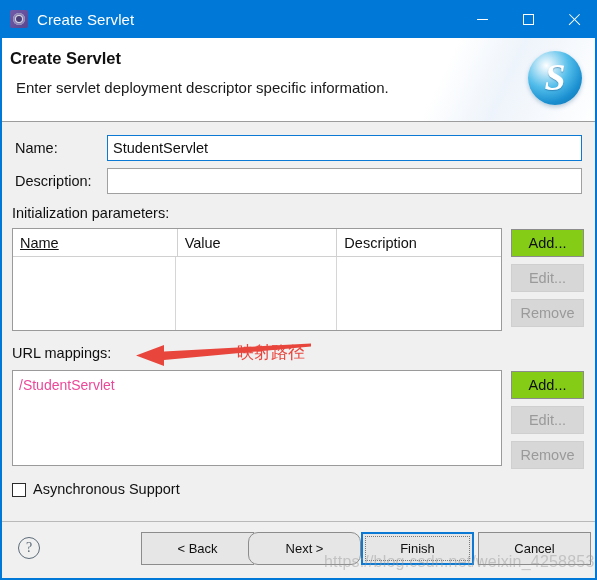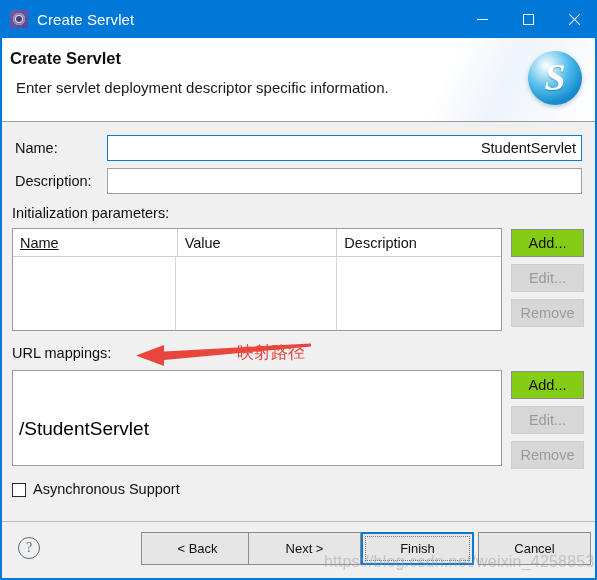--- a/index.html
+++ b/index.html
@@ -200,21 +200,21 @@
 
   .txt {
     box-sizing: border-box;
     background: #ffffff;
     font-family: "Liberation Sans", sans-serif;
     font-size: 14.5px;
     color: #101010;
     padding: 2px 5px;
     outline: none;
   }
-  .txt.focused { border: 1px solid #0c7ad4; text-align: right; }
+  .txt.focused { border: 1px solid #0c7ad4; }
   .txt.normal  { border: 1px solid #a0a0a0; }
 
   
   .section-label {
     position: absolute;
     font-size: 14.5px;
     color: #101010;
   }
 
   
@@ -255,24 +255,23 @@
 
   .listbox {
     position: absolute;
     box-sizing: border-box;
     background: #ffffff;
     border: 1px solid #9a9a9a;
     padding: 4px 6px;
     overflow: hidden;
   }
   .listitem {
-    font-size: 19px;
-    color: #000000;
+    font-size: 14px;
+    color: #ec4899;
     line-height: 20px;
-    margin-top: 44px;
   }
 
   
   .sbtn {
     position: absolute;
     box-sizing: border-box;
     width: 73px;
     height: 28px;
     display: flex;
     align-items: center;
@@ -462,21 +461,21 @@
   </div>
 
   <div class="checkrow">
     <span class="cbox"></span>
     <span class="lbl">Asynchronous Support</span>
   </div>
 
   <div class="footer">
     <div class="help-icon">?</div>
     <div class="fbtn" style="left:139px;">&lt; Back</div>
-    <div class="fbtn" style="left:246px;">Next &gt;</div>
+    <div class="fbtn" style="left:246px;border-radius:10px;">Next &gt;</div>
     <div class="fbtn default" style="left:359px;">
       <span class="inner-focus"></span>
       <span>Finish</span>
     </div>
     <div class="fbtn" style="left:476px;">Cancel</div>
   </div>
 
   <div class="annot-text">映射路径</div>
   <svg class="annot-arrow" viewBox="0 0 175 26">
     <polygon points="0,13.5 28,3 28,9.5 175,1.5 175,4.5 28,18 28,24" fill="#e8453c"></polygon>

